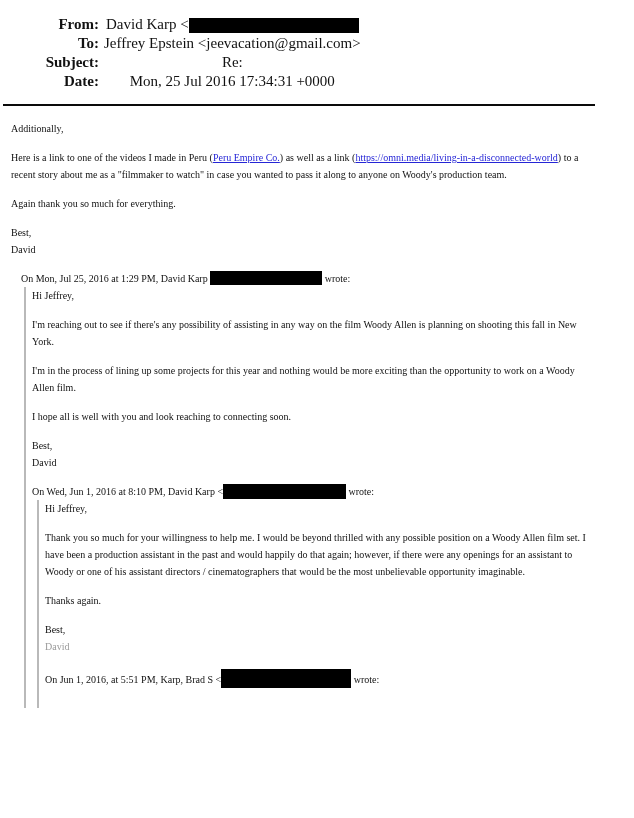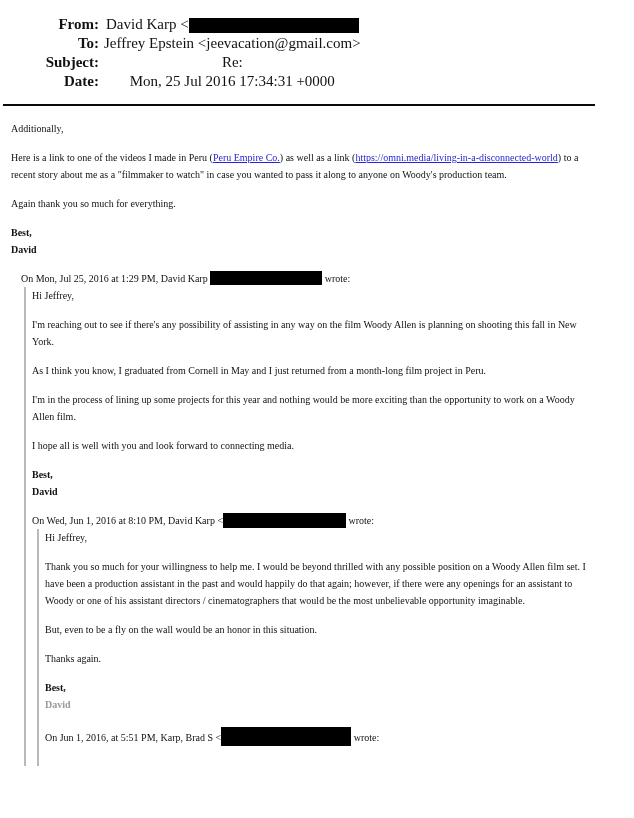--- a/index.html
+++ b/index.html
@@ -12,21 +12,21 @@
     color:#111111;
   }
   
   table.hdr { border-collapse:collapse; margin:15px 0 0 0; font-size:15px; }
   table.hdr td { padding:0; line-height:19px; vertical-align:top; white-space:nowrap;text-align:center; }
   table.hdr td.lbl { width:99px; text-align:right; font-weight:bold; padding-right:5px; }
   .rule { border:none; border-top:2px solid #0a0a0a; margin:13px 3px 0 3px; }
   
   .body { margin:14px 8px 0 11px; font-size:10px; line-height:17px; }
   .body p { margin:0 0 12px 0; }
-  .siggroup { margin:0 0 12px 0;font-weight:bold; }
+  .siggroup { margin:0 0 12px 0; }
   a.lnk { text-decoration:underline; cursor:pointer; }
   
   .qwrap { margin-left:10px; }
   .attr { margin:10px 0 0 0 !important; }
   blockquote.q {
     margin:0 0 0 3px;
     padding:0 0 0 6px;
     border-left:2px solid #000000;
   }
   blockquote.q blockquote.q { margin-left:5px; }
@@ -81,34 +81,32 @@
       <div>Best,</div>
       <div>David</div>
     </div>
 
     <div class="qwrap">
       <p class="attr"><span>On Mon, Jul 25, 2016 at 1:29 PM, David Karp </span><span class="redact r2" style="background: rgb(0, 0, 0);"></span><span> wrote:</span></p>
 
       <blockquote class="q" style="border-left-color: rgb(185, 185, 185);">
         <p class="greet">Hi Jeffrey,</p>
         <p>I'm reaching out to see if there's any possibility of assisting in any way on the film Woody Allen is planning on shooting this fall in New York.</p>
-        <p>As I think you know, I graduated from Cornell in May and I just returned from a month-long film project in Peru.</p>
         <p>I'm in the process of lining up some projects for this year and nothing would be more exciting than the opportunity to work on a Woody Allen film.</p>
-        <p>I hope all is well with you and look forward to connecting media.</p>
+        <p>I hope all is well with you and look reaching to connecting soon.</p>
         <div class="siggroup">
           <div>Best,</div>
           <div>David</div>
         </div>
 
         <p class="attr"><span>On Wed, Jun 1, 2016 at 8:10 PM, David Karp &lt;</span><span class="redact r3" style="background: rgb(0, 0, 0);"></span><span> wrote:</span></p>
 
         <blockquote class="q" style="border-left-color: rgb(185, 185, 185);">
           <p class="greet">Hi Jeffrey,</p>
           <p>Thank you so much for your willingness to help me. I would be beyond thrilled with any possible position on a Woody Allen film set. I have been a production assistant in the past and would happily do that again; however, if there were any openings for an assistant to Woody or one of his assistant directors / cinematographers that would be the most unbelievable opportunity imaginable.</p>
-          <p>But, even to be a fly on the wall would be an honor in this situation.</p>
           <p>Thanks again.</p>
           <div class="siggroup">
             <div>Best,</div>
             <div class="gray" style="color: rgb(154, 154, 154);">David</div>
           </div>
 
           <p class="attr" style="margin-top:16px !important;"><span>On Jun 1, 2016, at 5:51 PM, Karp, Brad S &lt;</span><span class="redact r4" style="background: rgb(0, 0, 0);"></span><span> wrote:</span></p>
 
           <div class="endspace"></div>
         </blockquote>

